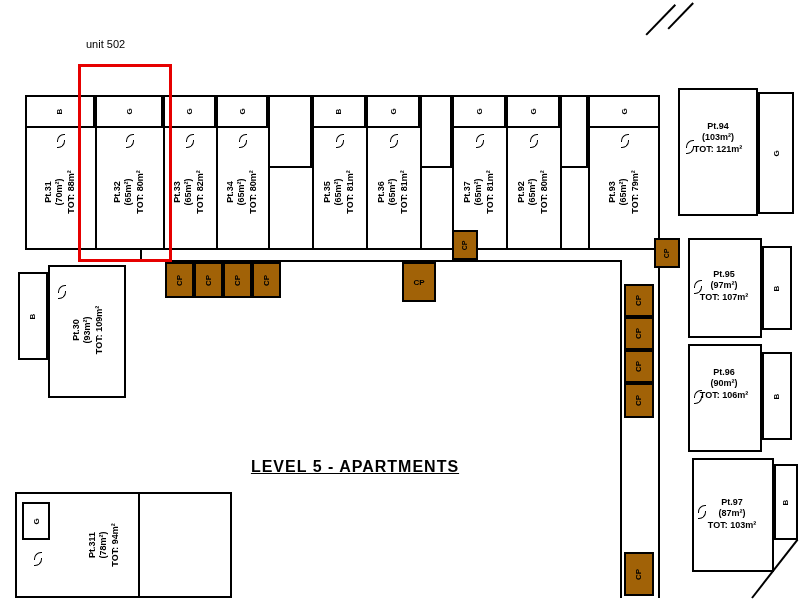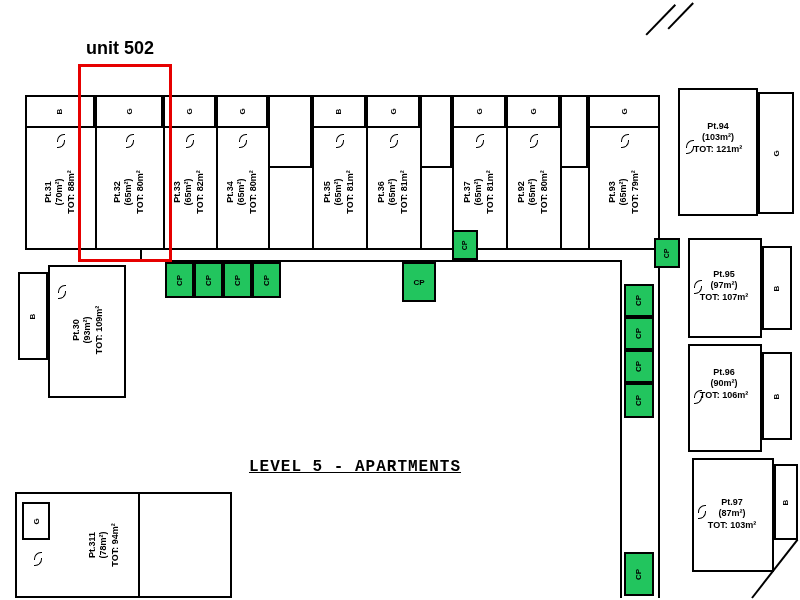--- a/index.html
+++ b/index.html
@@ -13,38 +13,38 @@
 
   .ulabel { position:absolute; text-align:center; font-weight:bold; font-size:9px;
             line-height:1.25; white-space:nowrap;
             transform:translate(-50%,-50%) rotate(-90deg); }
   .ulabel.horiz { transform:translate(-50%,-50%); }
 
   .strip { position:absolute; border:2px solid #000; background:#fff;
            display:flex; align-items:center; justify-content:center; }
   .letter { font-size:8px; font-weight:bold; transform:rotate(-90deg); }
 
-  .cp { position:absolute; border:2px solid #000; background:#22c55e;
+  .cp { position:absolute; border:2px solid #000; background:#a16207;
         display:flex; align-items:center; justify-content:center;
         font-size:8px; font-weight:bold; }
   .cp .rot { transform:rotate(-90deg); }
   .cp.small { font-size:7px; }
 
   .notch { position:absolute; border:2px solid #000; background:#fff; }
 
   .smark { position:absolute; width:7px; height:14px; }
   .smark::before { content:""; position:absolute; top:0; left:0; width:7px; height:7px;
                    border-top:1.4px solid #000; border-left:1.4px solid #000;
                    border-top-left-radius:7px; }
   .smark::after  { content:""; position:absolute; top:6px; left:0; width:7px; height:7px;
                    border-bottom:1.4px solid #000; border-right:1.4px solid #000;
                    border-bottom-right-radius:7px; }
 
   .redbox { position:absolute; border:3px solid #e60000; background:transparent; }
-  .ann    { position:absolute; font-weight:bold; font-size:18px; }
+  .ann    { position:absolute; font-weight:normal; font-size:11px; }
   .title  { position:absolute; transform:translateX(-50%); font-weight:bold; font-size:16px;
             letter-spacing:1px; text-decoration:underline; white-space:nowrap; }
   .diag   { position:absolute; height:1.5px; background:#000; transform-origin:left center; }
   .diag.thick { height:2px; }
 </style>
 </head>
 <body>
 
 <div id="plan">
 
@@ -261,15 +261,15 @@
     <div>TOT: 103m²</div>
   </div>
   <div class="diag thick" style="left:752px;top:597px;width:74px;transform:rotate(-52deg);"></div>
 
   <div class="diag" style="left:646px;top:34px;width:42px;transform:rotate(-46deg);"></div>
   <div class="diag" style="left:668px;top:28px;width:36px;transform:rotate(-46deg);"></div>
 
   <div class="redbox" style="left: 78px; top: 64px; width: 94px; height: 198px; border-color: rgb(230, 0, 0);"></div>
   <div class="ann" style="left:86px;top:38px;">unit 502</div>
 
-  <div class="title" style="left:355px;top:458px;font-family:Liberation Mono, monospace;">LEVEL 5 - APARTMENTS</div>
+  <div class="title" style="left:355px;top:458px;">LEVEL 5 - APARTMENTS</div>
 
 </div>
 
 </body></html>

